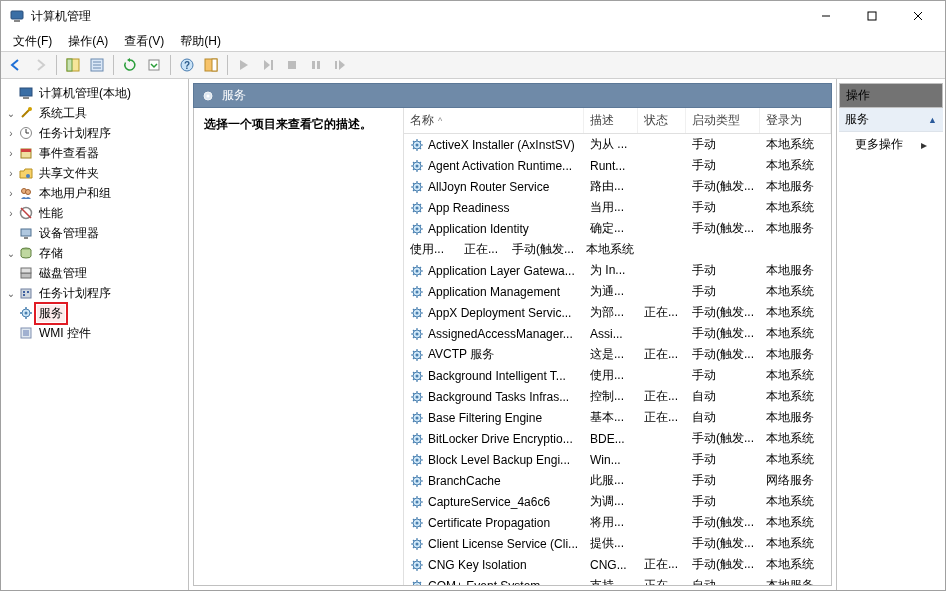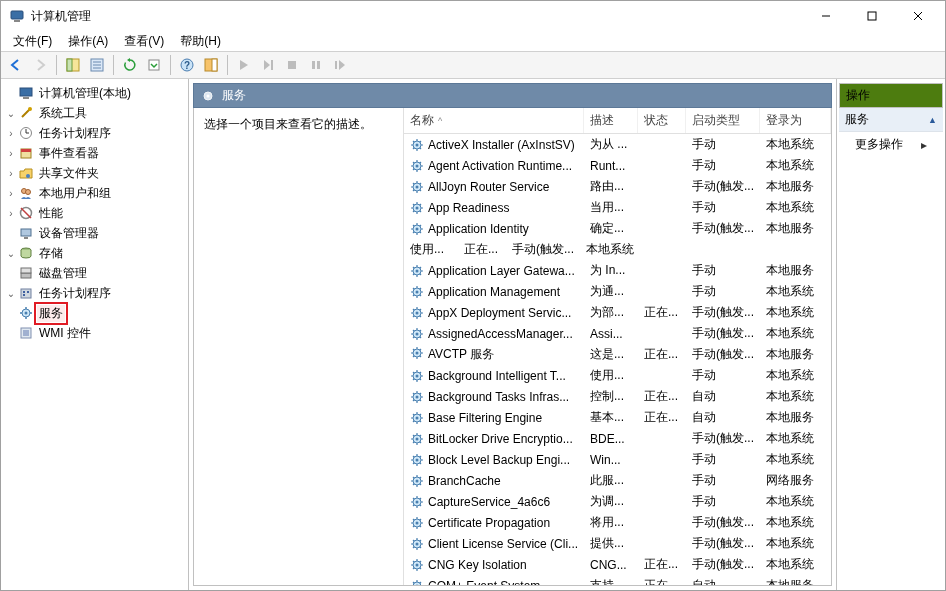--- a/index.html
+++ b/index.html
@@ -96,20 +96,21 @@
     flex: 1;
     display: flex;
     min-height: 0;
     border: 1px solid #c0c0c0;
     border-top: none;
   }
   .desc-pane {
     width: 210px;
     padding: 8px 10px;
     border-right: 1px solid #e0e0e0;
+    font-weight: bold;
   }
   .list-pane {
     flex: 1;
     display: flex;
     flex-direction: column;
     overflow: hidden;
   }
   .list-header {
     display: flex;
     background: #fff;
@@ -132,35 +133,35 @@
     display: flex;
     height: 21px;
     align-items: center;
   }
   .svc-row .cell {
     padding: 0 6px;
     white-space: nowrap;
     overflow: hidden;
     text-overflow: ellipsis;
   }
-  .svc-row .name-cell { display:flex; gap:4px; }
+  .svc-row .name-cell { display:flex; align-items:center; gap:4px; }
   .c-name { width: 180px; }
   .c-desc { width: 54px; }
   .c-state { width: 48px; }
   .c-start { width: 74px; }
   .c-logon { flex: 1; }
 
   .right {
     width: 108px;
     display: flex;
     flex-direction: column;
     padding: 4px 2px;
   }
   .right-header {
-    background: #4d7c0f;
+    background: #737373;
     border: 1px solid #c0c0c0;
     padding: 3px 6px;
     font-weight: normal;
   }
   .right-sub {
     background: #e8eff7;
     padding: 3px 6px;
     display:flex;justify-content:space-between;align-items:center;
     border-bottom:1px solid #dde3ea;
   }

